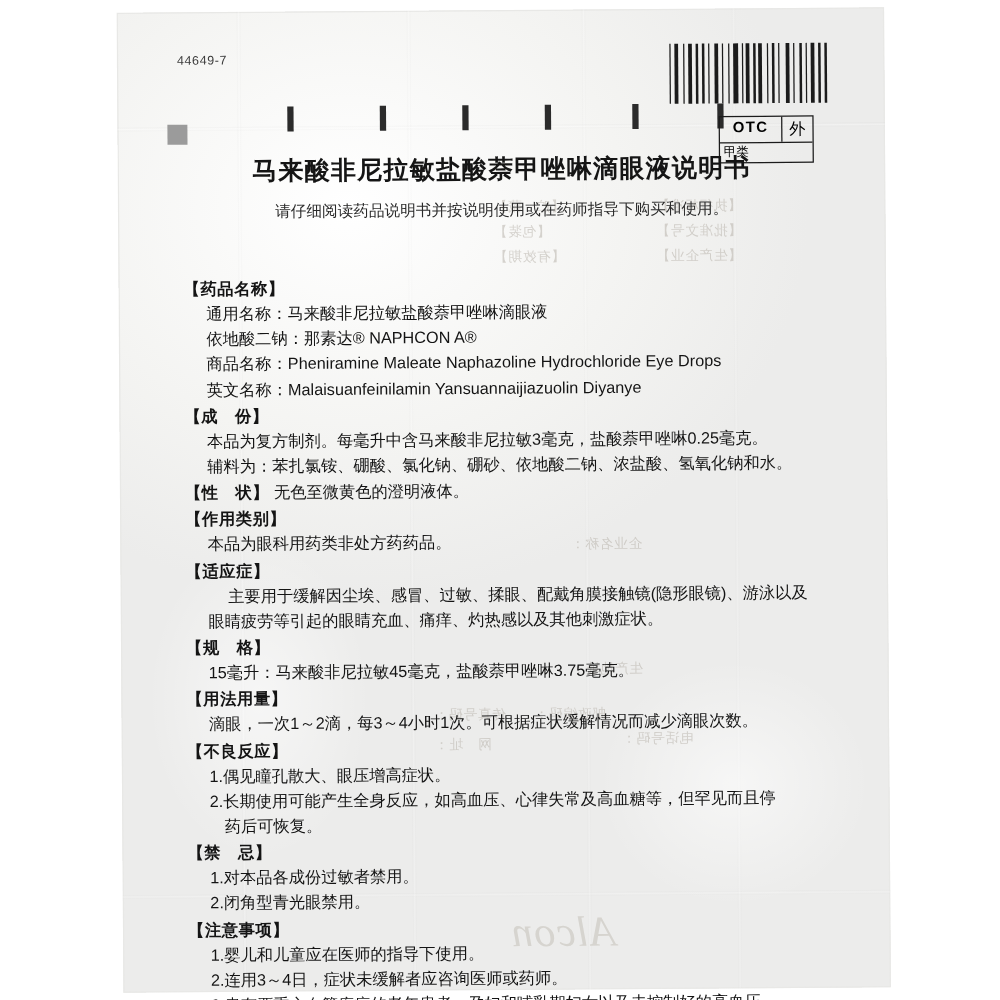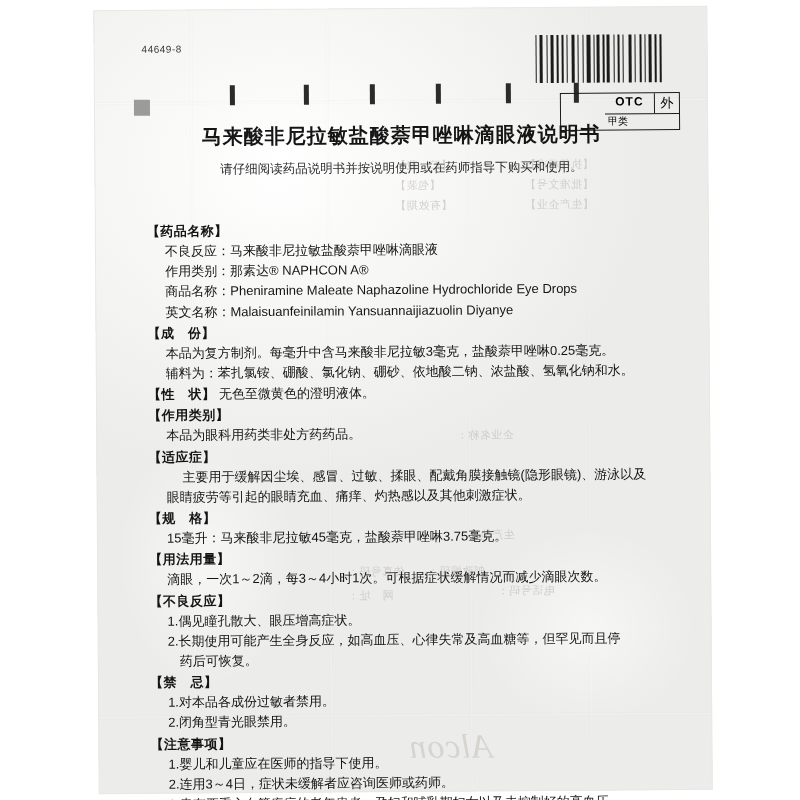--- a/index.html
+++ b/index.html
@@ -26,21 +26,21 @@
 
   .content{position:absolute;left:0;top:0;right:0;bottom:0;}
 
   .lot{position:absolute;left:48px;top:34px;font-size:10px;color:#3a3a3a;letter-spacing:.5px;}
 
   
   .barcode{position:absolute;right:46px;top:28px;height:48px;width:126px;display:flex;gap:1px;align-items:stretch;}
   .barcode i{display:block;background:#1b1b1b;}
 
   
-  .otc{position:absolute;right:28px;top:86px;width:74px;border:1.6px solid #1b1b1b;padding-left:44px;}
+  .otc{position:absolute;right:57px;top:86px;width:74px;border:1.6px solid #1b1b1b;}
   .otc .row1{display:flex;}
   .otc .otctxt{flex:1;text-align:center;font-size:12px;font-weight:bold;letter-spacing:1px;padding:1px 0;border-right:1.6px solid #1b1b1b;}
   .otc .wai{width:24px;text-align:center;font-size:13px;padding:1px 0;}
   .otc .row2{border-top:1.6px solid #1b1b1b;font-size:10px;padding:0 0 1px 3px;}
 
   
   .ticks{position:absolute;left:40px;top:76px;width:540px;height:22px;}
   .ticks span{position:absolute;top:0;width:5px;height:20px;background:#2b2b2b;}
   .ticks .wide{width:16px;height:16px;top:14px;background:#9b9b9b;}
 
@@ -97,21 +97,21 @@
     <div class="ghost flip" style="left:360px;top:420px;">企业名称：</div>
     <div class="ghost flip" style="left:360px;top:520px;">生产地址：</div>
     <div class="ghost flip" style="left:330px;top:556px;">邮政编码：</div>
     <div class="ghost flip" style="left:400px;top:576px;">电话号码：</div>
     <div class="ghost flip" style="left:250px;top:556px;">传真号码：</div>
     <div class="ghost flip" style="left:250px;top:580px;">网　址：</div>
     <div class="alcon">Alcon</div>
 
     <div class="content">
 
-      <div class="lot">44649-8</div>
+      <div class="lot">44649-7</div>
 
       <div class="barcode">
         <i style="width:2px"></i>
           <i style="width:1px;background:transparent"></i>
         <i style="width:4px"></i>
           <i style="width:2px;background:transparent"></i>
         <i style="width:1px"></i>
           <i style="width:2px;background:transparent"></i>
         <i style="width:5px"></i>
           <i style="width:1px;background:transparent"></i>
@@ -177,25 +177,25 @@
       </div>
 
       <h1 class="title">马来酸非尼拉敏盐酸萘甲唑啉滴眼液说明书</h1>
       <div class="subtitle">请仔细阅读药品说明书并按说明使用或在药师指导下购买和使用。</div>
 
       <div class="body">
 
         <div class="sec">
           <div class="sechead">【药品名称】</div>
           <div class="kv">
-            <span class="k">不良反应：</span>
+            <span class="k">通用名称：</span>
             <span class="v">马来酸非尼拉敏盐酸萘甲唑啉滴眼液</span>
           </div>
           <div class="kv">
-            <span class="k">作用类别：</span>
+            <span class="k">依地酸二钠：</span>
             <span class="v">那素达® NAPHCON A®</span>
           </div>
           <div class="kv">
             <span class="k">商品名称：</span>
             <span class="v">Pheniramine Maleate Naphazoline Hydrochloride Eye Drops</span>
           </div>
           <div class="kv">
             <span class="k">英文名称：</span>
             <span class="v">Malaisuanfeinilamin Yansuannaijiazuolin Diyanye</span>
           </div>

